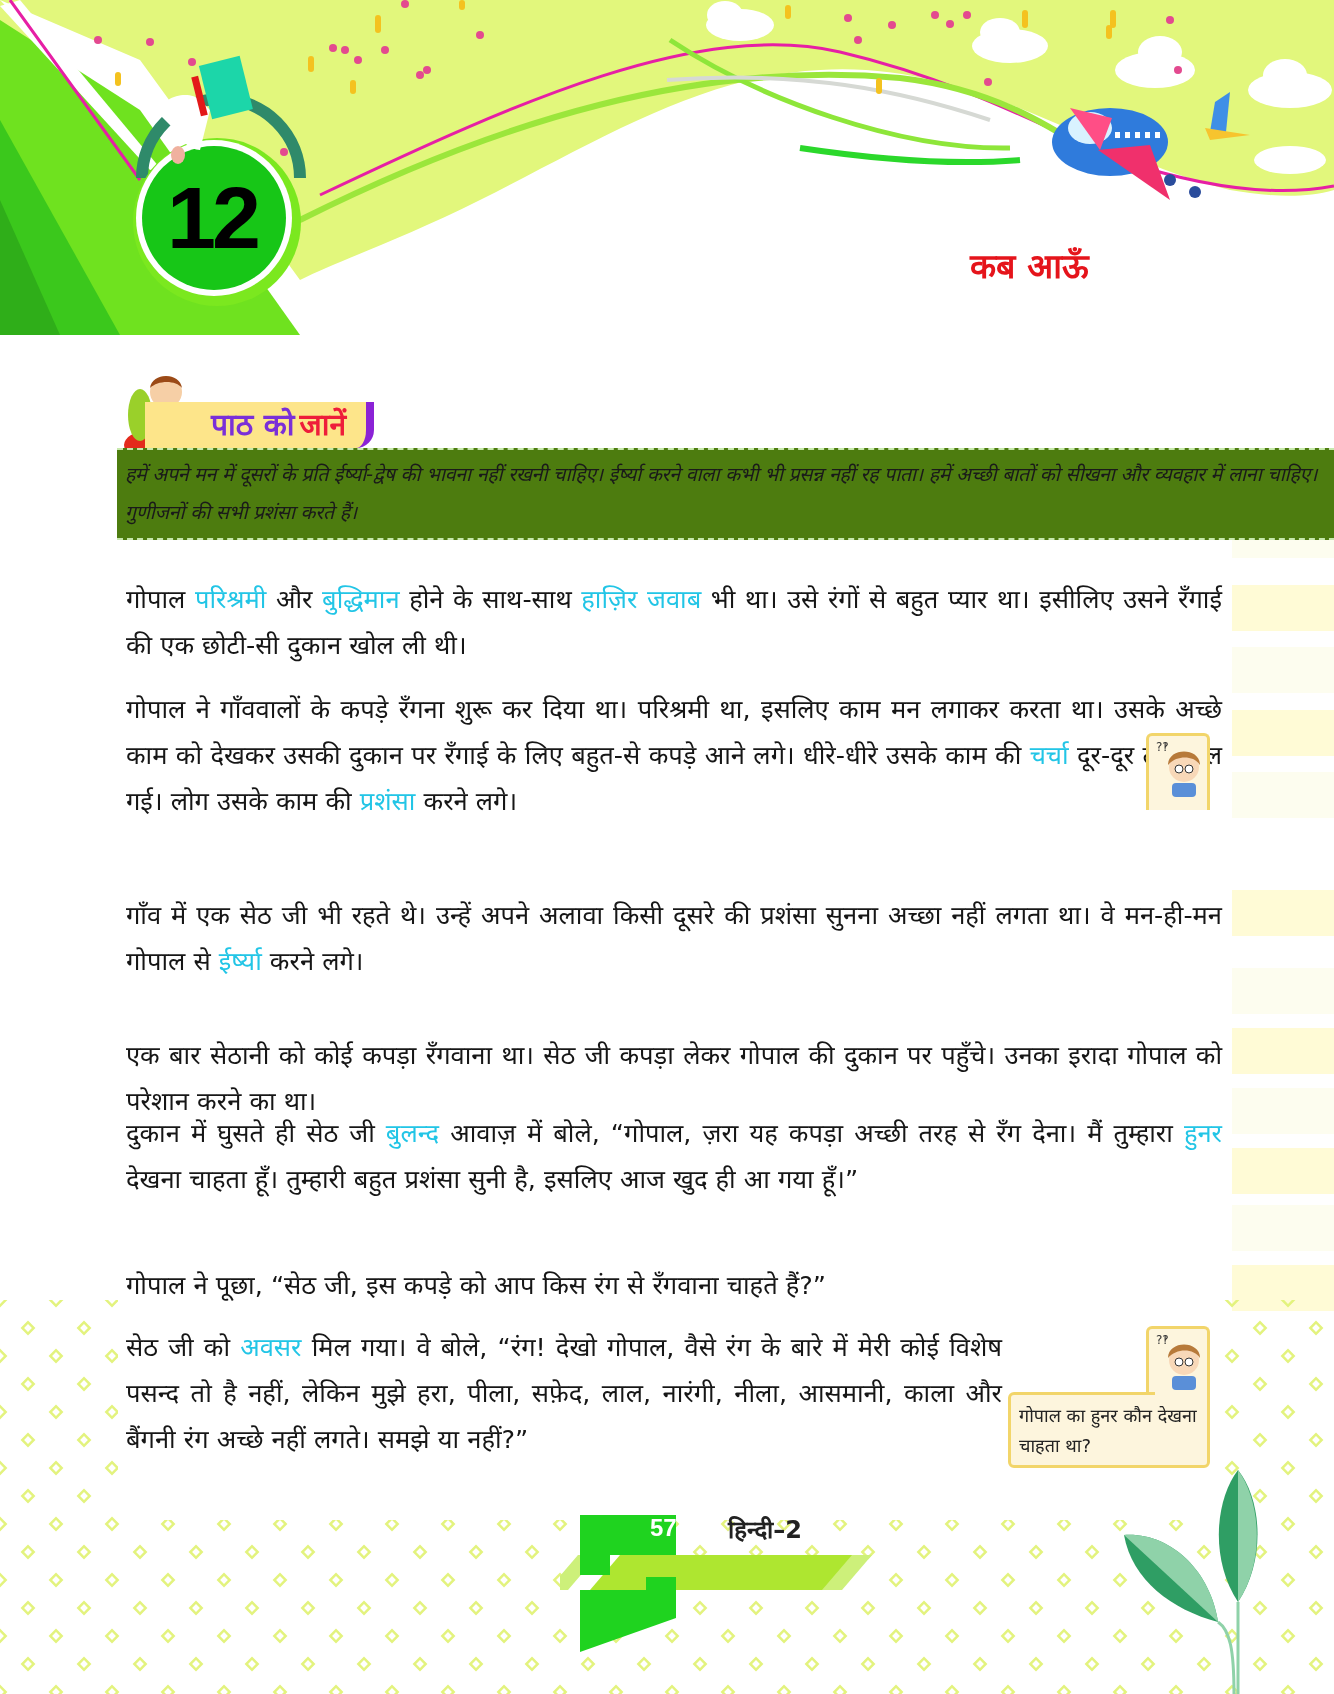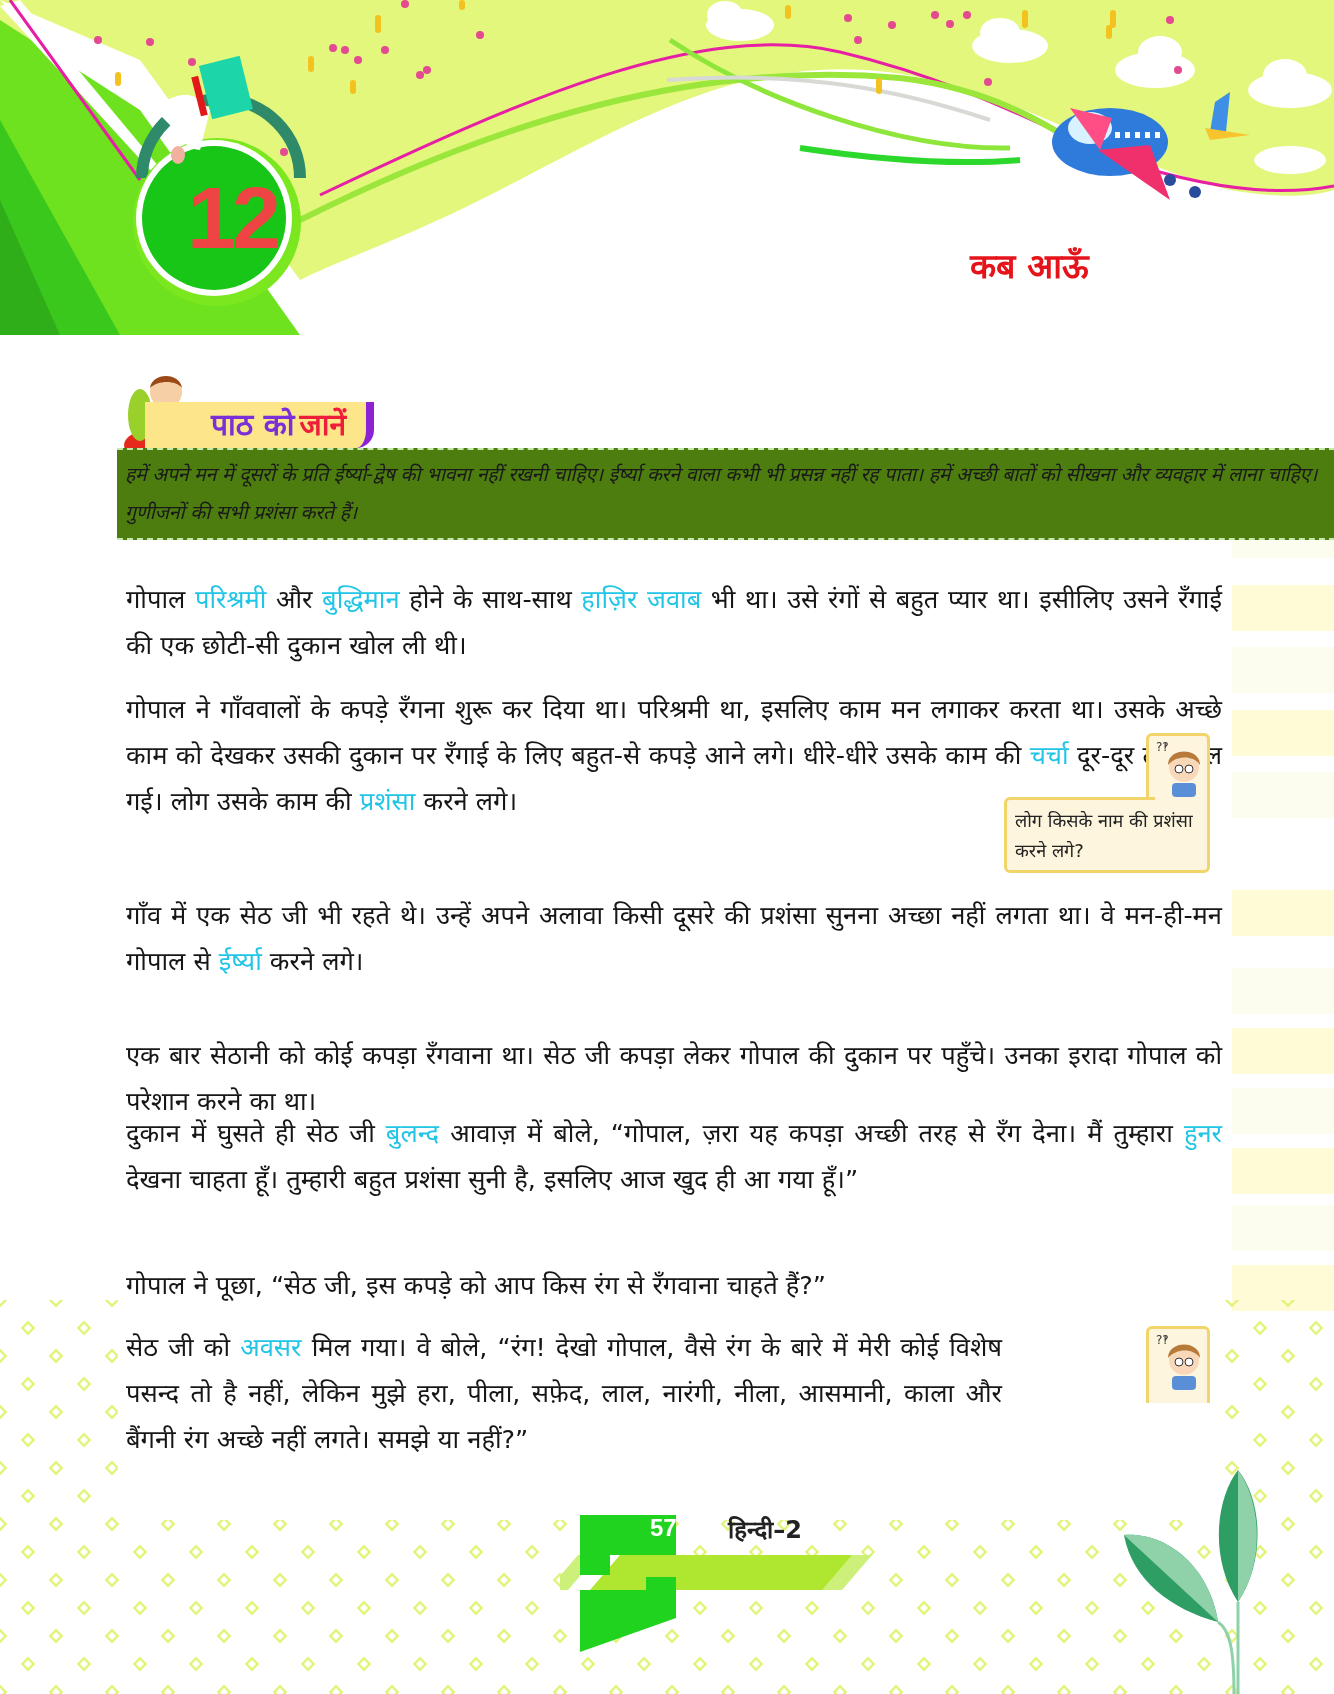--- a/index.html
+++ b/index.html
@@ -3,22 +3,22 @@
 <meta charset="utf-8">
 <style>
   html, body { margin:0; padding:0; }
   body { width:1334px; height:1694px; position:relative; overflow:hidden; background:#ffffff;
          font-family:"DejaVu Sans", sans-serif; color:#1a1a1a; }
   .abs { position:absolute; }
 
   
   #header-art { left:0; top:0; width:1334px; height:340px; }
 
-  .chapter-number { position:absolute; left:158px; top:168px; width:148px; text-align:center;
-     font-family:"Liberation Sans", sans-serif; font-weight:bold; font-size:88px; color:#ef4444; letter-spacing:-4px; line-height:100px; }
+  .chapter-number { position:absolute; left:138px; top:168px; width:148px; text-align:center;
+     font-family:"Liberation Sans", sans-serif; font-weight:bold; font-size:88px; color:#000000; letter-spacing:-4px; line-height:100px; }
 
   .chapter-title { position:absolute; left:970px; top:236px; font-family:"DejaVu Serif", serif; font-weight:bold;
      font-size:34px; color:#e5141b; line-height:60px; }
 
   
   .stripe { position:absolute; left:1232px; width:102px; height:46px; }
   .stripe.a { background:#fdfdef; }
   .stripe.b { background:#fffbd6; }
 
   
@@ -211,47 +211,47 @@
 <p class="para w-full" style="top:572px"><span>गोपाल </span><span class="kw">परिश्रमी</span><span> और </span><span class="kw">बुद्धिमान</span><span> होने के साथ-साथ </span><span class="kw">हाज़िर जवाब</span><span> भी था। उसे रंगों से बहुत प्यार था। इसीलिए उसने रँगाई की एक छोटी-सी दुकान खोल ली थी।</span></p>
 <p class="para w-full" style="top:682px"><span>गोपाल ने गाँववालों के कपड़े रँगना शुरू कर दिया था। परिश्रमी था, इसलिए काम मन लगाकर करता था। उसके अच्छे काम को देखकर उसकी दुकान पर रँगाई के लिए बहुत-से कपड़े आने लगे। धीरे-धीरे उसके काम की </span><span class="kw">चर्चा</span><span> दूर-दूर तक फैल गई। लोग उसके काम की </span><span class="kw">प्रशंसा</span><span> करने लगे।</span></p>
 <p class="para w-full" style="top:888px"><span>गाँव में एक सेठ जी भी रहते थे। उन्हें अपने अलावा किसी दूसरे की प्रशंसा सुनना अच्छा नहीं लगता था। वे मन-ही-मन गोपाल से </span><span class="kw">ईर्ष्या</span><span> करने लगे।</span></p>
 <p class="para w-full" style="top:1028px"><span>एक बार सेठानी को कोई कपड़ा रँगवाना था। सेठ जी कपड़ा लेकर गोपाल की दुकान पर पहुँचे। उनका इरादा गोपाल को परेशान करने का था।</span></p>
 <p class="para w-full" style="top:1106px"><span>दुकान में घुसते ही सेठ जी </span><span class="kw">बुलन्द</span><span> आवाज़ में बोले, “गोपाल, ज़रा यह कपड़ा अच्छी तरह से रँग देना। मैं तुम्हारा </span><span class="kw">हुनर</span><span> देखना चाहता हूँ। तुम्हारी बहुत प्रशंसा सुनी है, इसलिए आज खुद ही आ गया हूँ।”</span></p>
 <p class="para w-full" style="top:1258px"><span>गोपाल ने पूछा, “सेठ जी, इस कपड़े को आप किस रंग से रँगवाना चाहते हैं?”</span></p>
 <p class="para w-narrow" style="top:1320px"><span>सेठ जी को </span><span class="kw">अवसर</span><span> मिल गया। वे बोले, “रंग! देखो गोपाल, वैसे रंग के बारे में मेरी कोई विशेष पसन्द तो है नहीं, लेकिन मुझे हरा, पीला, सफ़ेद, लाल, नारंगी, नीला, आसमानी, काला और बैंगनी रंग अच्छे नहीं लगते। समझे या नहीं?”</span></p>
 
 <div class="think" style="left:1004px;top:733px;width:206px;height:140px">
   <div class="tab"></div>
+  <div class="mask" style="bottom:70px"></div>
+  <svg class="abs" style="right:6px;top:4px" width="50" height="62">
+    <text x="2" y="14" font-size="12" fill="#333" font-family="DejaVu Sans, sans-serif">?‽</text>
+    <circle cx="30" cy="30" r="15" fill="#f8d8b8"></circle>
+    <path d="M14 28 C14 10 46 10 46 28 C40 18 22 18 14 28 Z" fill="#b77a3a"></path>
+    <circle cx="25" cy="32" r="4" fill="#fff" stroke="#333" stroke-width="1"></circle>
+      <circle cx="35" cy="32" r="4" fill="#fff" stroke="#333" stroke-width="1"></circle>
+    <rect x="18" y="46" width="24" height="14" rx="4" fill="#5a8fd8"></rect>
+  </svg>
+</div>
+
+<div class="think" style="left:1008px;top:1326px;width:202px;height:142px">
+  <div class="tab"></div>
   <div class="body">
-      <p>लोग किसके नाम की प्रशंसा करने लगे?</p>
+      <p>गोपाल का हुनर कौन देखना चाहता था?</p>
     </div>
   <div class="mask" style="bottom:70px"></div>
   <svg class="abs" style="right:6px;top:4px" width="50" height="62">
     <text x="2" y="14" font-size="12" fill="#333" font-family="DejaVu Sans, sans-serif">?‽</text>
     <circle cx="30" cy="30" r="15" fill="#f8d8b8"></circle>
     <path d="M14 28 C14 10 46 10 46 28 C40 18 22 18 14 28 Z" fill="#b77a3a"></path>
     <circle cx="25" cy="32" r="4" fill="#fff" stroke="#333" stroke-width="1"></circle>
       <circle cx="35" cy="32" r="4" fill="#fff" stroke="#333" stroke-width="1"></circle>
     <rect x="18" y="46" width="24" height="14" rx="4" fill="#5a8fd8"></rect>
   </svg>
 </div>
 
-<div class="think" style="left:1008px;top:1326px;width:202px;height:142px">
-  <div class="tab"></div>
-  <div class="mask" style="bottom:70px"></div>
-  <svg class="abs" style="right:6px;top:4px" width="50" height="62">
-    <text x="2" y="14" font-size="12" fill="#333" font-family="DejaVu Sans, sans-serif">?‽</text>
-    <circle cx="30" cy="30" r="15" fill="#f8d8b8"></circle>
-    <path d="M14 28 C14 10 46 10 46 28 C40 18 22 18 14 28 Z" fill="#b77a3a"></path>
-    <circle cx="25" cy="32" r="4" fill="#fff" stroke="#333" stroke-width="1"></circle>
-      <circle cx="35" cy="32" r="4" fill="#fff" stroke="#333" stroke-width="1"></circle>
-    <rect x="18" y="46" width="24" height="14" rx="4" fill="#5a8fd8"></rect>
-  </svg>
-</div>
-
 <svg class="abs" style="left:1110px;top:1460px" width="224" height="234">
   <path d="M128 10 C105 40 100 100 128 142 C156 100 152 40 128 10 Z" fill="#2f9e64"></path>
   <path d="M128 10 C150 40 156 100 128 142 Z" fill="#8fd2a9"></path>
   <path d="M14 75 C60 72 100 110 108 162 C62 150 22 120 14 75 Z" fill="#2f9e64"></path>
   <path d="M14 75 C60 72 100 110 108 162 Z" fill="#8fd2a9"></path>
   <path d="M128 142 L128 234 M108 162 C120 170 124 190 124 234" fill="none" stroke="#8fd2a9" stroke-width="3"></path>
 </svg>
 
 <svg class="abs" style="left:560px;top:1500px" width="320" height="194">
   <path d="M60 55 L305 55 L275 90 L30 90 Z" fill="#aee630"></path>

